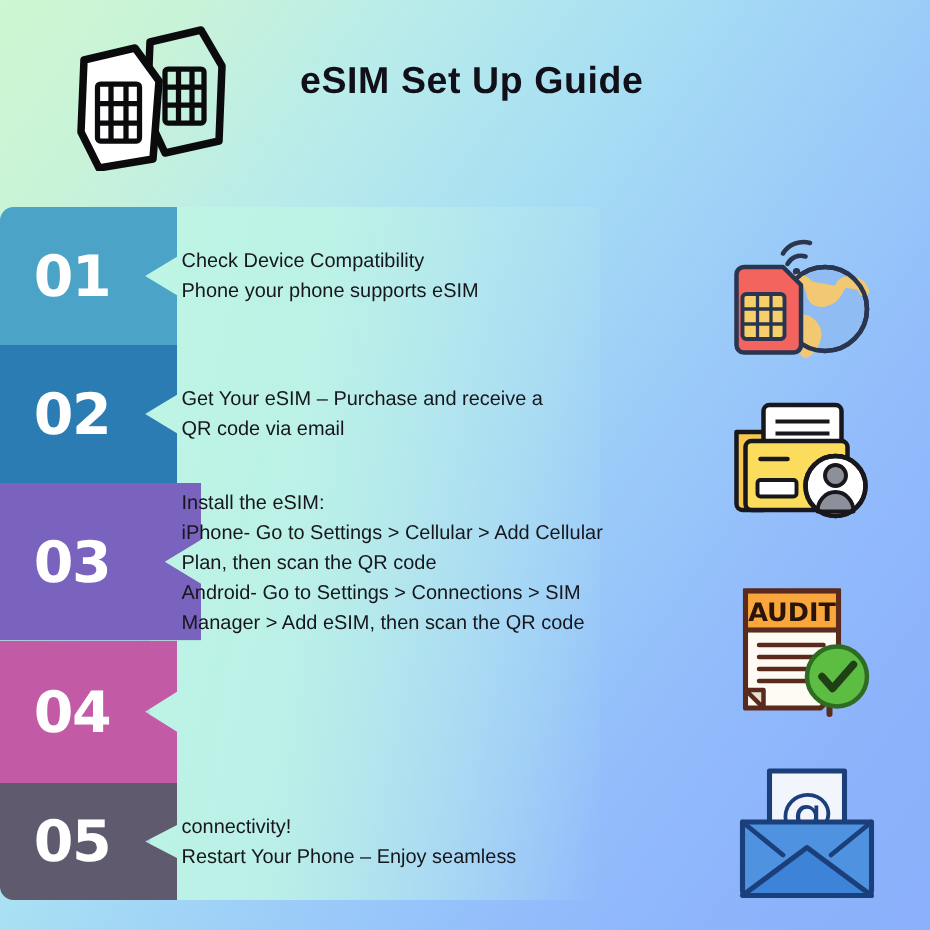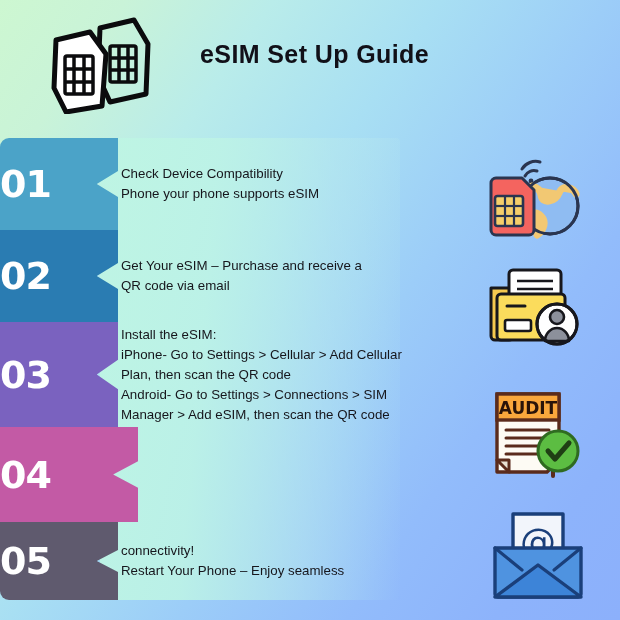--- a/index.html
+++ b/index.html
@@ -97,21 +97,21 @@
   }
   .step-row.last .band {
     border-bottom-left-radius: 9px;
   }
   .band-number {
     position: absolute;
     left: 0;
     top: 50%;
     transform: translateY(-50%);
     width: 96px;
-    text-align: left;
+    text-align: center;
     color: #ffffff;
     font-family: "DejaVu Sans", sans-serif;
     font-size: 38px;
     font-weight: bold;
     letter-spacing: -1px;
     line-height: 1;
   }
   .step-text {
     position: absolute;
     left: 121px;
@@ -184,34 +184,34 @@
       <div class="band" style="background:#2a7cb2;">
         <div class="band-number">02</div>
       </div>
       <div class="step-text">
         <span class="line">Get Your eSIM – Purchase and receive a</span>
         <span class="line">QR code via email</span>
       </div>
     </div>
 
     <div class="step-row" style="top:184px;height:105px;">
-      <div class="band" style="background:#7a62bf;">
+      <div class="band" style="background:#7a62bf;padding-left:16px;">
         <div class="band-number">03</div>
       </div>
       <div class="step-text" style="width:340px;">
         <span class="line">Install the eSIM:</span>
         <span class="line">iPhone- Go to Settings &gt; Cellular &gt; Add Cellular</span>
         <span class="line">Plan, then scan the QR code</span>
         <span class="line">Android- Go to Settings &gt; Connections &gt; SIM</span>
         <span class="line">Manager &gt; Add eSIM, then scan the QR code</span>
       </div>
     </div>
 
     <div class="step-row" style="top:289px;height:95px;">
-      <div class="band" style="background:#c35aa5;padding-left:20px;">
+      <div class="band" style="background:#c35aa5;">
         <div class="band-number">04</div>
       </div>
     </div>
 
     <div class="step-row last" style="top:384px;height:78px;">
       <div class="band" style="background:#5f5a6e;">
         <div class="band-number">05</div>
       </div>
       <div class="step-text">
         <span class="line">connectivity!</span>

